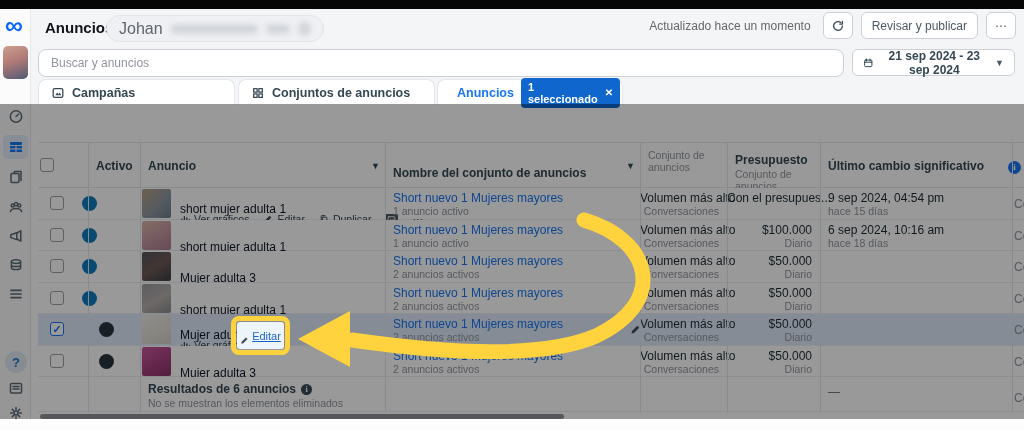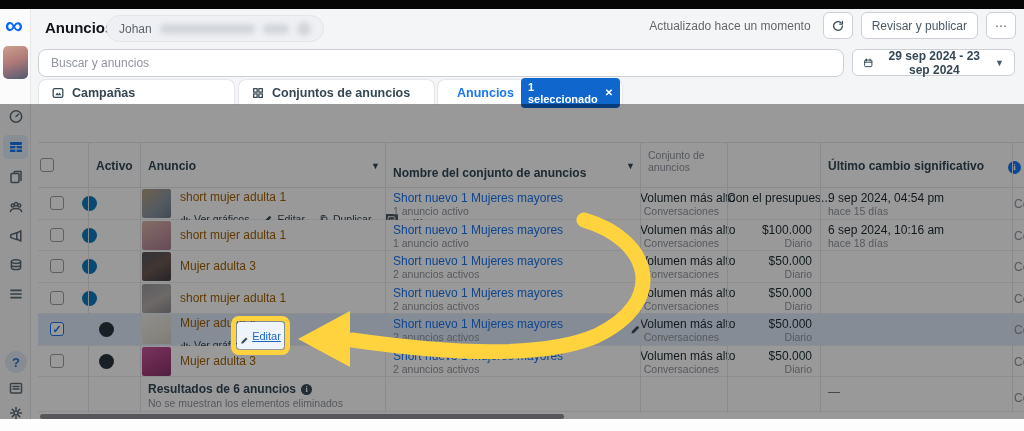--- a/index.html
+++ b/index.html
@@ -11,21 +11,21 @@
   #topstrip { left:0; top:0; width:1024px; height:9px; background:#060606; z-index:5; }
   #chrome-top { left:0; top:9px; width:1024px; height:95px; background:#f4f5f7; }
   #sidebar { left:0; top:9px; width:31px; height:411px; background:#fbfbfc; border-right:1px solid #e7e8ea; z-index:2; }
   #contentbg { left:31px; top:104px; width:993px; height:316px; background:#fff; z-index:1; }
   #bottomstrip { left:0; top:420px; width:1024px; height:11px; background:#fdfdfd; z-index:5; }
 
   
   .metalogo { left:5px; top:12px; font-size:25px; font-weight:bold; color:#0866FF; line-height:26px; z-index:3; }
   .apptitle { left:45px; top:19px; font-size:15px; font-weight:bold; color:#111418; z-index:3; }
   .acct-pill { left:106px; top:15px; width:218px; height:27px; background:#eef0f3; border:1px solid #e3e5e8; border-radius:15px; display:flex; align-items:center; padding:0 12px; gap:8px; z-index:3; }
-  .acct-pill .txt { font-size:12px; color:#5f656d; }
+  .acct-pill .txt { font-size:16px; color:#5f656d; }
   .blurblob { height:10px; background:#d3d6db; border-radius:5px; filter:blur(2.5px); }
   .hdr-right { right:8px; top:12px; display:flex; align-items:center; gap:8px; z-index:3; }
   .hdr-status { font-size:12px; color:#65676b; margin-right:4px; }
   .btn { display:inline-flex; align-items:center; justify-content:center; gap:6px; background:#fff; border:1px solid #ccd0d5; border-radius:6px; height:27px; font-size:12px; color:#4b5965; padding:0 10px; cursor:pointer; }
   .btn.icon-only { width:30px; padding:0; }
   .caret { font-size:9px; color:#4b5965; }
 
   
   .searchbox { left:38px; top:49px; width:806px; height:28px; background:#fff; border:1px solid #ccd0d5; border-radius:8px; display:flex; align-items:center; padding:0 12px; z-index:3; }
   .searchbox .ph { font-size:12px; color:#90949c; }
@@ -56,21 +56,21 @@
   .trow { position:absolute; left:38px; width:986px; height:31.5px; border-bottom:1px solid #ebedf0; background:#fff; z-index:1; }
   .trow.selected { background:#dfeafa; }
   .cell { position:absolute; top:0; height:100%; }
   .checkbox { width:14px; height:14px; border:1px solid #9aa0a6; border-radius:3px; background:#fff; display:flex; align-items:center; justify-content:center; font-size:11px; color:#1877f2; font-weight:bold; }
   .toggle { width:33px; height:17px; border-radius:9px; position:relative; }
   .toggle.on { background:#b8dcf2; }
   .toggle.on .knob { position:absolute; right:1px; top:1px; width:15px; height:15px; border-radius:50%; background:#0c7bbd; }
   .toggle.off { background:#ccd0d5; }
   .toggle.off .knob { position:absolute; left:1px; top:1px; width:15px; height:15px; border-radius:50%; background:#28343e; }
   .thumb { position:absolute; left:0; top:1px; width:29px; height:29px; border-radius:2px; }
-  .adname { font-size:12px; color:#a16207; white-space:nowrap; }
+  .adname { font-size:12px; color:#0f172a; white-space:nowrap;margin-top:12px; }
   .actrow { display:flex; align-items:center; gap:4px; font-size:10.5px; color:#344854; white-space:nowrap; }
   .actrow .sep { width:6px; }
   .setlink { font-size:12px; color:#1877f2; white-space:nowrap; }
   .substatus { font-size:10.5px; color:#90949c; white-space:nowrap; }
   .rtxt { text-align:right; }
   .cellmain { font-size:12px; color:#1c2b33; white-space:nowrap; }
   .trailco { font-size:12px; color:#90949c; }
 
   #tfoot { left:38px; top:377px; width:986px; height:35px; background:#fff; z-index:1; border-bottom:1px solid #ebedf0; }
   .scrollthumb { left:40px; top:414px; width:524px; height:5px; border-radius:3px; background:#8e9196; z-index:3; }
@@ -128,21 +128,21 @@
   </div>
 
   <div class="abs searchbox">
     <span class="ph">Buscar y anuncios</span>
   </div>
   <button class="abs btn datebtn">
     <span class="ticon"><svg viewBox="0 0 16 16" fill="none" stroke="#344854" stroke-width="1.5" stroke-linecap="round" stroke-linejoin="round">
           <rect x="2.5" y="3.5" width="11" height="10" rx="1.5"></rect>
           <path d="M2.5 6.8h11M5.3 2v3M10.7 2v3"></path>
         </svg></span>
-    <span>29 sep 2024 - 23 sep 2024</span>
+    <span>21 sep 2024 - 23 sep 2024</span>
     <span class="caret">▼</span>
   </button>
 
   <div class="abs tab" style="left:38px;width:197px">
     <span class="ticon"><svg viewBox="0 0 16 16" fill="none" stroke="#3a4b57" stroke-width="1.5" stroke-linecap="round" stroke-linejoin="round">
           <rect x="2.5" y="3" width="11" height="10" rx="1.5"></rect>
           <path d="M5 10.5l2-3 1.6 1.8 1.4-1.8 1.6 3z" fill="#3a4b57" stroke="none"></path>
         </svg></span>
     <span>Campañas</span>
   </div>
@@ -257,20 +257,24 @@
   <div id="thead" class="abs">
     <div class="hcell" style="left:2px;top:15px">
         <span class="checkbox"></span>
       </div>
     <div class="hcell" style="left:58px;top:16px">Activo</div>
     <div class="hcell" style="left:110px;top:16px">Anuncio</div>
     <div class="hcell sortcaret" style="left:333px;top:18px">▼</div>
     <div class="hcell" style="left:355px;top:23px">Nombre del conjunto de anuncios</div>
     <div class="hcell sortcaret" style="left:588px;top:18px">▼</div>
     <div class="hcell" style="left:610px;top:5px;width:85px">
+      <div class="hsub">Conjunto de anuncios</div>
+    </div>
+    <div class="hcell" style="left:697px;top:10px;width:85px">
+      <div>Presupuesto</div>
       <div class="hsub">Conjunto de anuncios</div>
     </div>
     <div class="hcell" style="left:790px;top:16px">Último cambio significativo</div>
     <div class="hcell" style="left:970px;top:16px"><span class="infoicon">i</span></div>
   </div>
 
   <div class="colline" style="left:88px"></div>
   <div class="colline" style="left:140px"></div>
   <div class="colline" style="left:385px"></div>
   <div class="colline" style="left:640px"></div>

